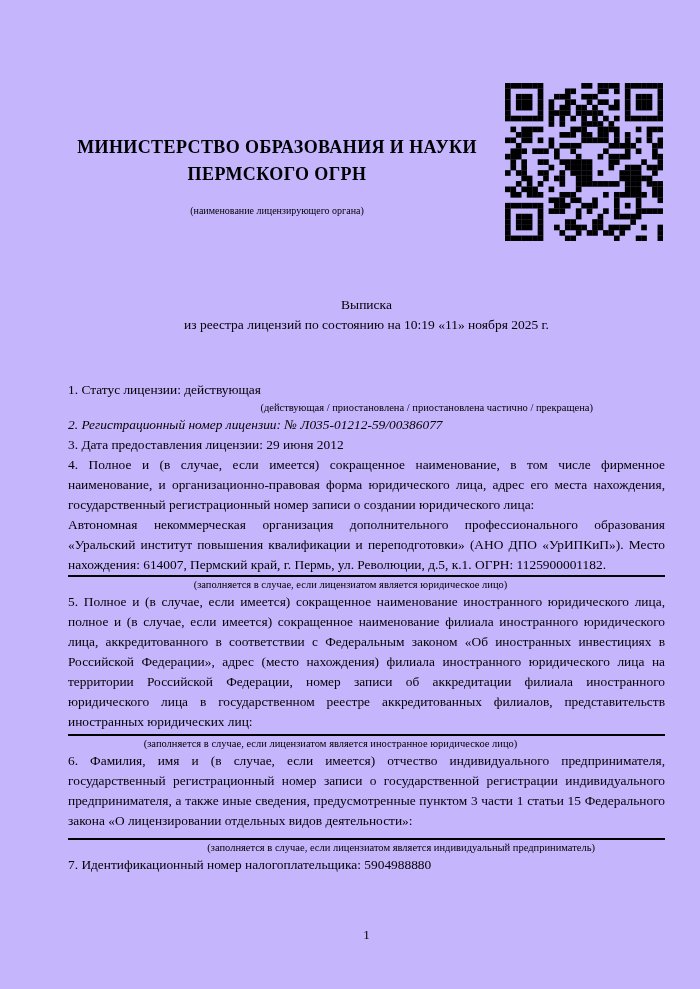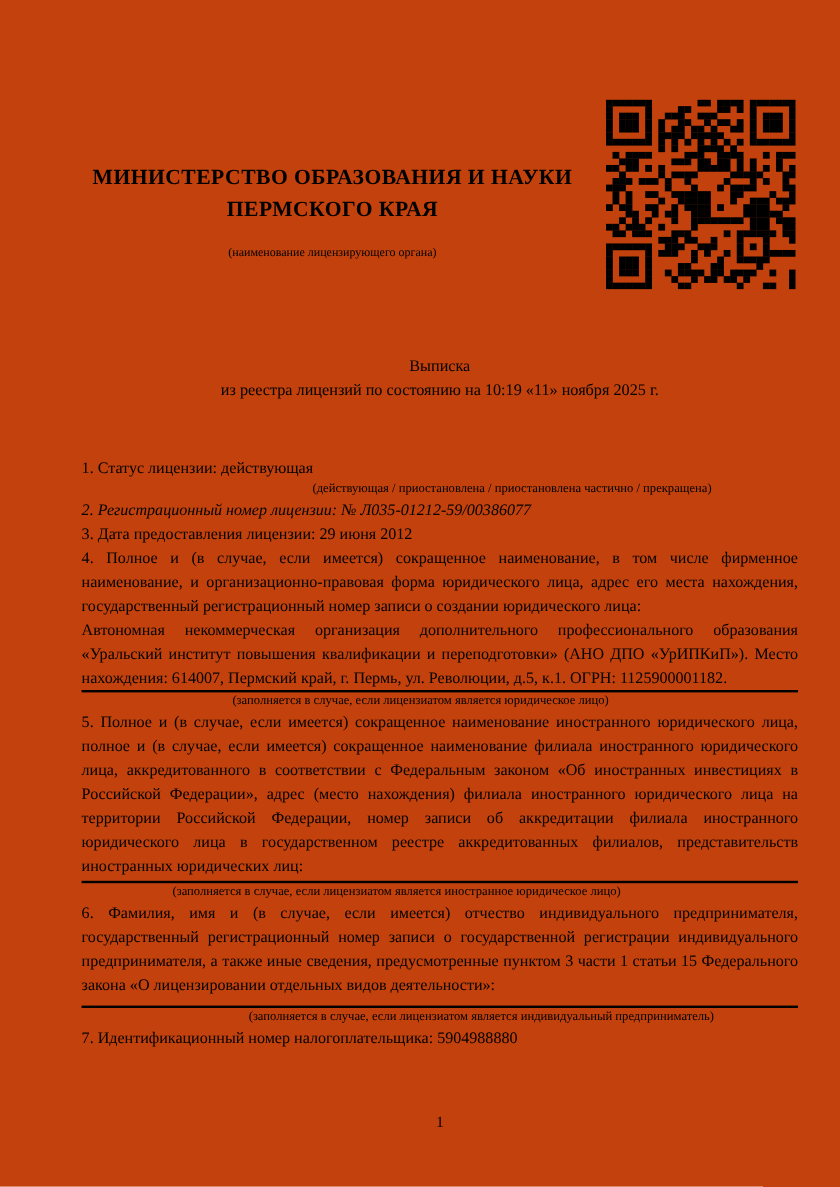--- a/index.html
+++ b/index.html
@@ -1,19 +1,19 @@
 <!DOCTYPE html>
 <html><head>
 <meta charset="utf-8">
 <style>
   html,body{margin:0;padding:0;background:#ffffff;}
   .page{
     position:relative;
     width:700px;height:989px;
-    background:#c2410c;
+    background:#c4b5fd;
     color:#000;
     font-family:"Liberation Serif", serif;
     overflow:hidden;
   }
   
   .qr{
     position:absolute;left:505px;top:83px;
     width:158px;height:158px;
   }
   
@@ -483,21 +483,21 @@
       <rect x="59.93" y="152.55" width="5.65" height="5.65"></rect>
       <rect x="65.38" y="152.55" width="5.65" height="5.65"></rect>
       <rect x="108.97" y="152.55" width="5.65" height="5.65"></rect>
       <rect x="130.76" y="152.55" width="5.65" height="5.65"></rect>
       <rect x="136.21" y="152.55" width="5.65" height="5.65"></rect>
       <rect x="152.55" y="152.55" width="5.65" height="5.65"></rect>
     </svg>
 
   <div class="ministry">
     <div class="m-line">МИНИСТЕРСТВО ОБРАЗОВАНИЯ И НАУКИ</div>
-    <div class="m-line">ПЕРМСКОГО КРАЯ</div>
+    <div class="m-line">ПЕРМСКОГО ОГРН</div>
     <div class="m-cap">(наименование лицензирующего органа)</div>
   </div>
 
   <div class="doc-title">
     <div>Выписка</div>
     <div>из реестра лицензий по состоянию на 10:19 «11» ноября 2025 г.</div>
   </div>
 
   <div class="content">
 

